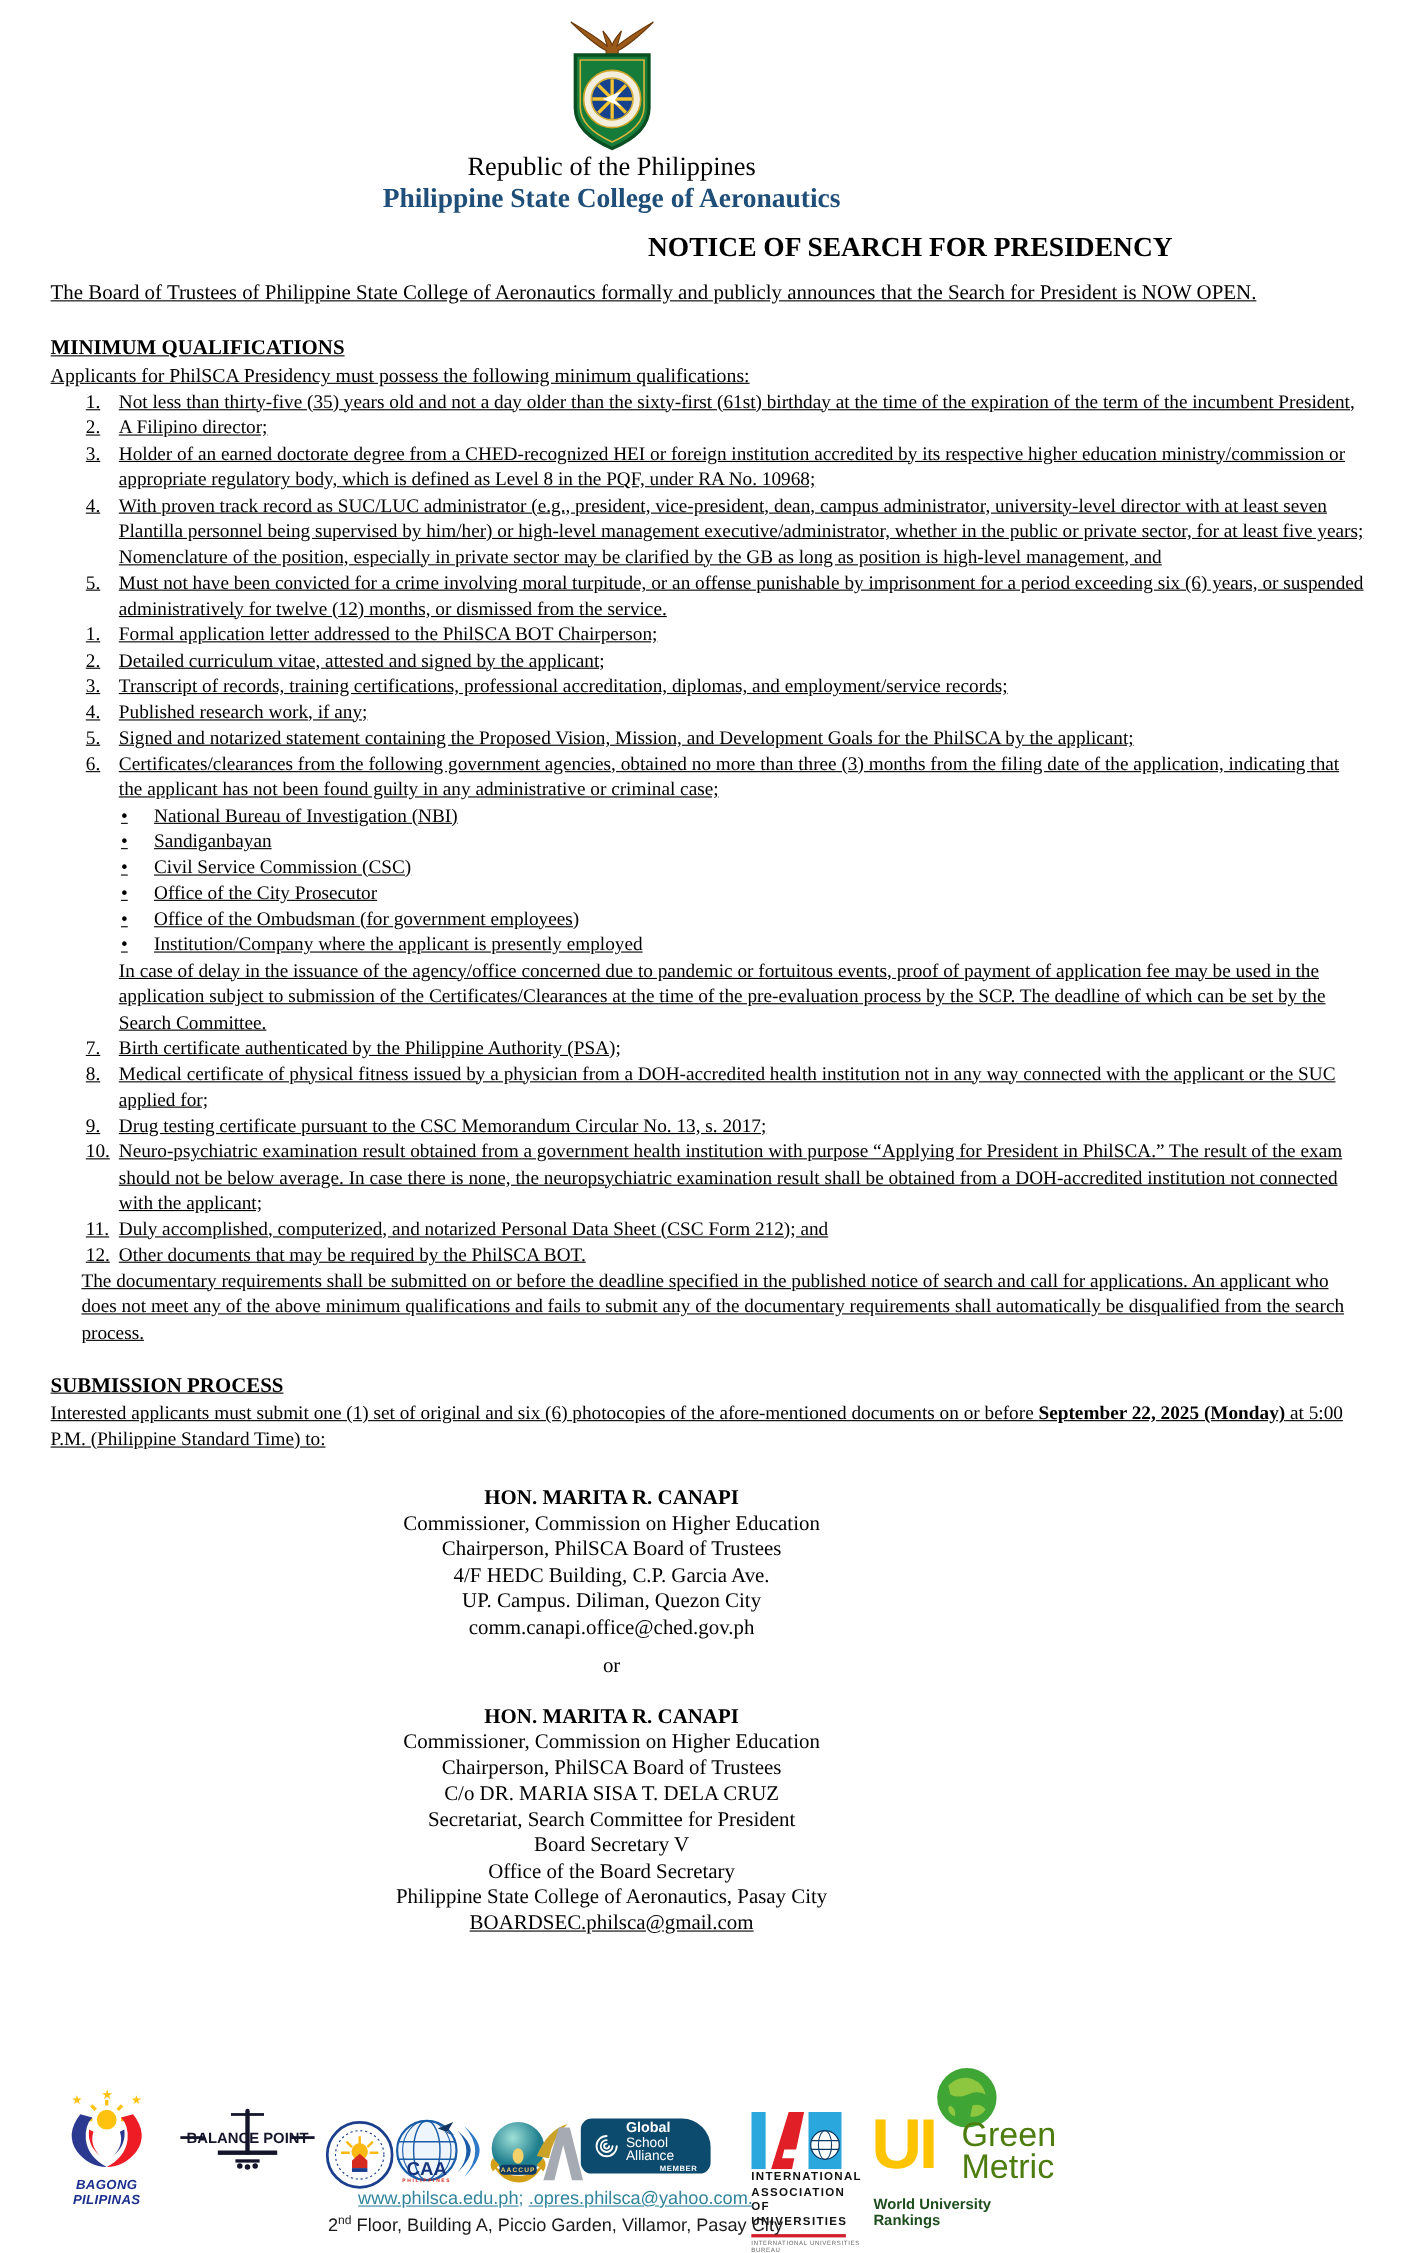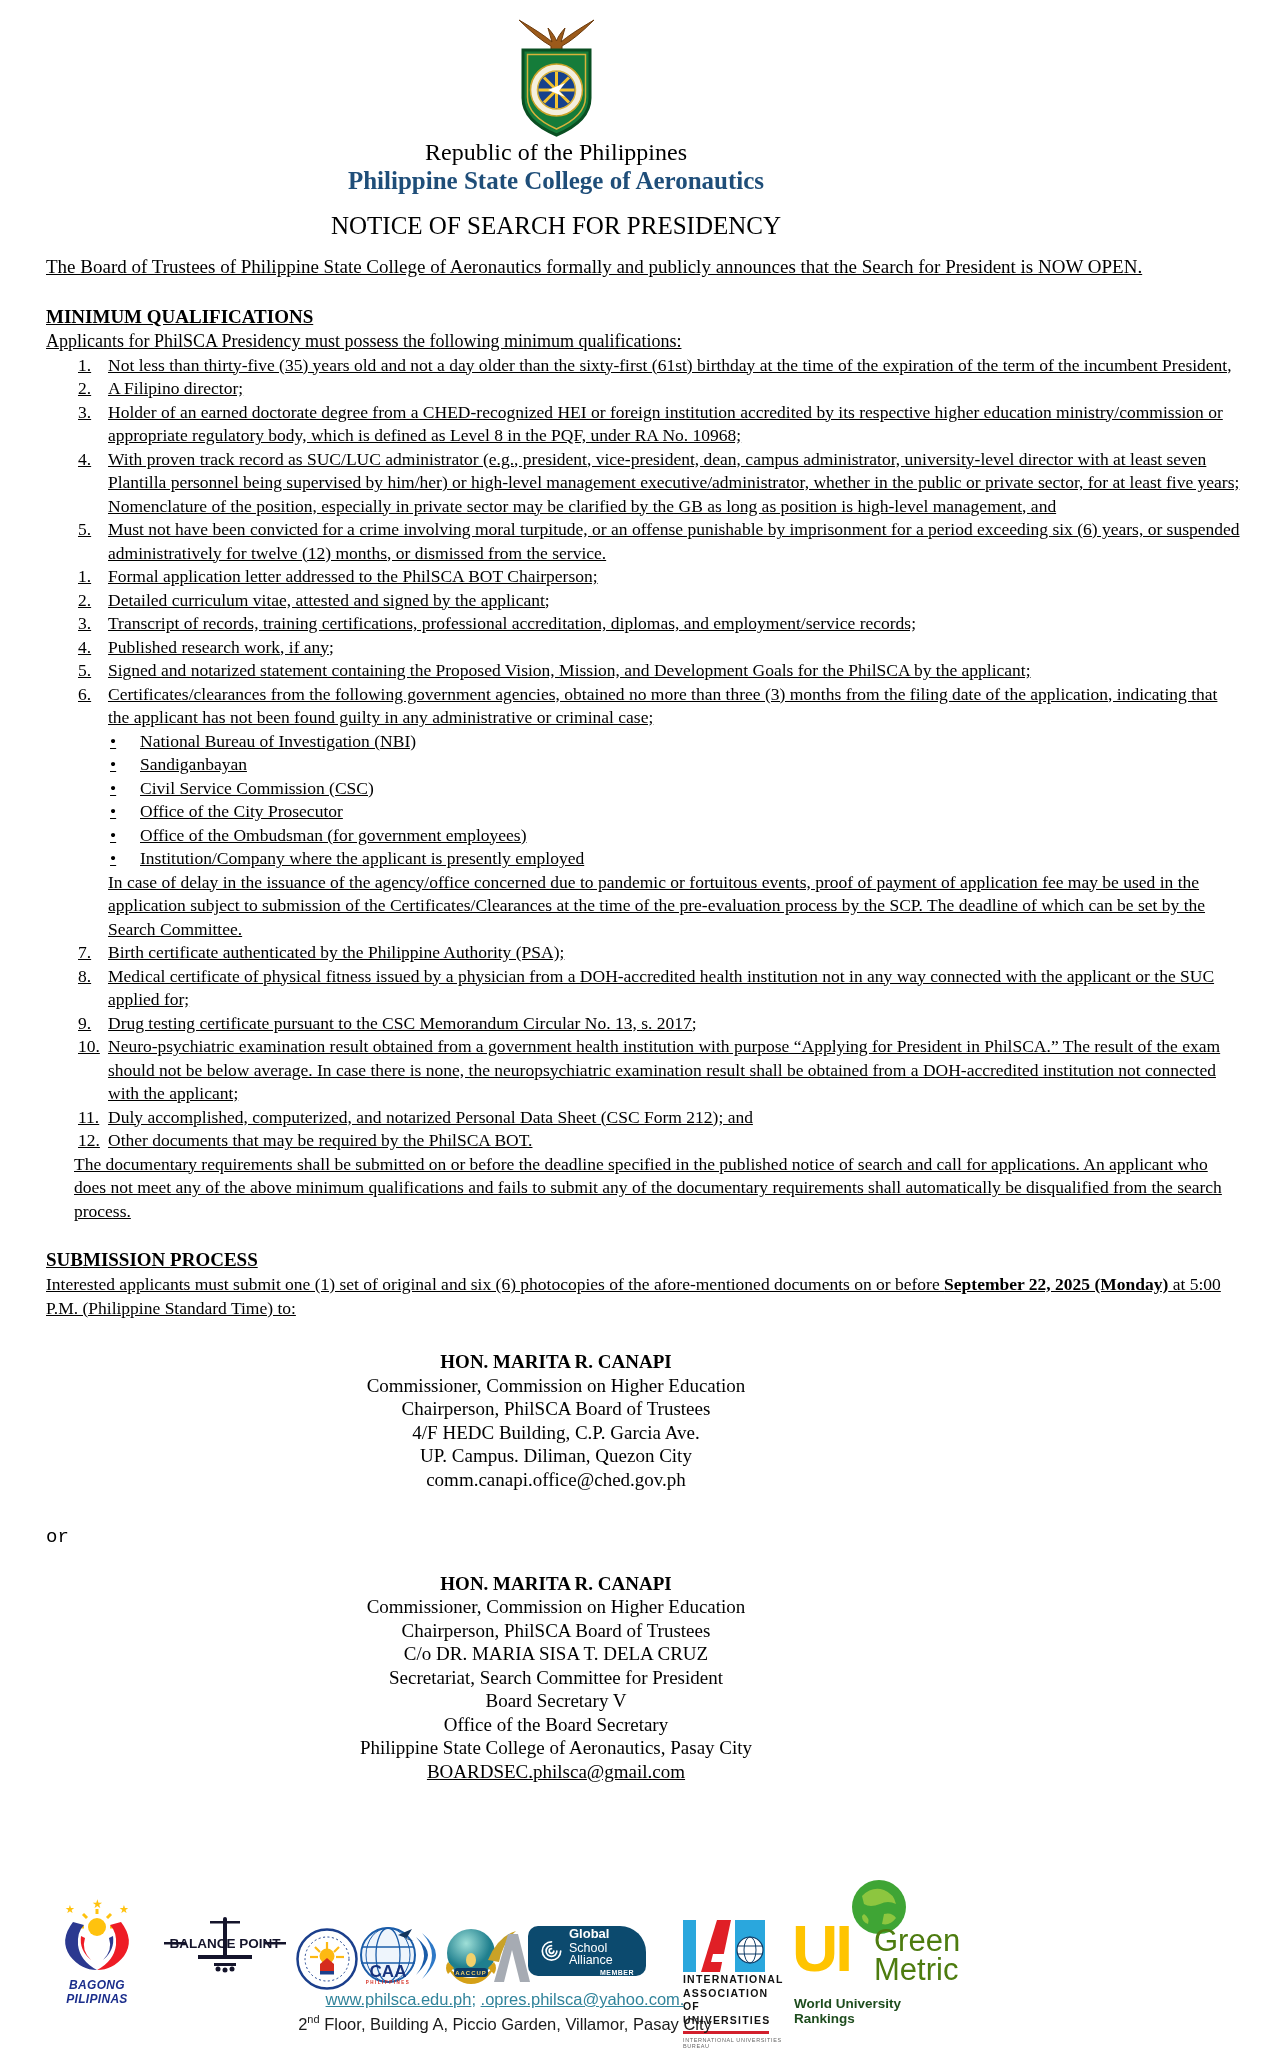--- a/index.html
+++ b/index.html
@@ -5,41 +5,41 @@
   html,body{margin:0;padding:0;background:#ffffff;}
   .page{
     position:relative;width:1287px;height:2048px;background:#fff;
     font-family:"Liberation Serif",serif;color:#000;overflow:hidden;
   }
   
   .center-col{width:1020px;margin-left:46px;text-align:center;}
   .seal-wrap{padding-top:16px;line-height:0;}
   .republic{font-size:24px;line-height:28px;}
   .college{font-size:25px;line-height:30px;font-weight:bold;color:#1F4E79;}
-  .doc-title{margin-top:14px;font-size:25px;line-height:32px;font-weight:normal;}
+  .doc-title{margin-top:14px;font-size:25px;line-height:32px;font-weight:bold;text-align:right;}
   
   .body-col{margin:0 47px 0 46px;text-decoration:underline;}
   .intro{margin-top:12px;font-size:19px;line-height:26px;}
   .sec-heading{margin-top:24px;font-size:19px;line-height:26px;font-weight:bold;}
   .sec-heading.gap2{margin-top:22px;}
   .lead{font-size:18px;line-height:23.5px;}
   .li{display:flex;font-size:17.5px;line-height:23.5px;}
   .num{flex:0 0 30px;margin-left:32px;}
   .txt{flex:1;}
   .b-li{display:flex;font-size:17.5px;line-height:23.5px;}
   .b{flex:0 0 30px;margin-left:64px;}
   .note{margin-left:62px;font-size:17.5px;line-height:23.5px;}
   .closing{margin-left:28px;font-size:17.5px;line-height:23.5px;}
   .sub-para{font-size:17.5px;line-height:23.5px;}
   .bold{font-weight:bold;}
   
   .contact{margin-top:30px;font-size:19px;line-height:23.5px;text-align:center;}
   .contact.second{margin-top:22px;}
   .contact .name{font-weight:bold;}
-  .or-sep{margin-top:35px;font-size:19px;line-height:23.5px;text-align:left;font-family:Liberation Mono, monospace;}
+  .or-sep{margin-top:12px;font-size:19px;line-height:23.5px;text-align:center;}
   .u{text-decoration:underline;}
   
   .footer{position:absolute;left:0;top:1870px;width:1287px;height:178px;}
   .flogo{position:absolute;}
   .bagong-caption{font-family:"Liberation Sans",sans-serif;font-style:italic;font-weight:bold;
     font-size:12px;color:#1B2E8C;text-align:center;margin-top:2px;letter-spacing:.3px;}
   .gsa{width:118px;height:50px;background:#0c4a6e;border-radius:10px 26px 10px 10px;
     display:flex;align-items:center;padding:0 12px;box-sizing:border-box;color:#fff;
     font-family:"Liberation Sans",sans-serif;}
   .gsa-textcol{margin-left:6px;line-height:1;}

